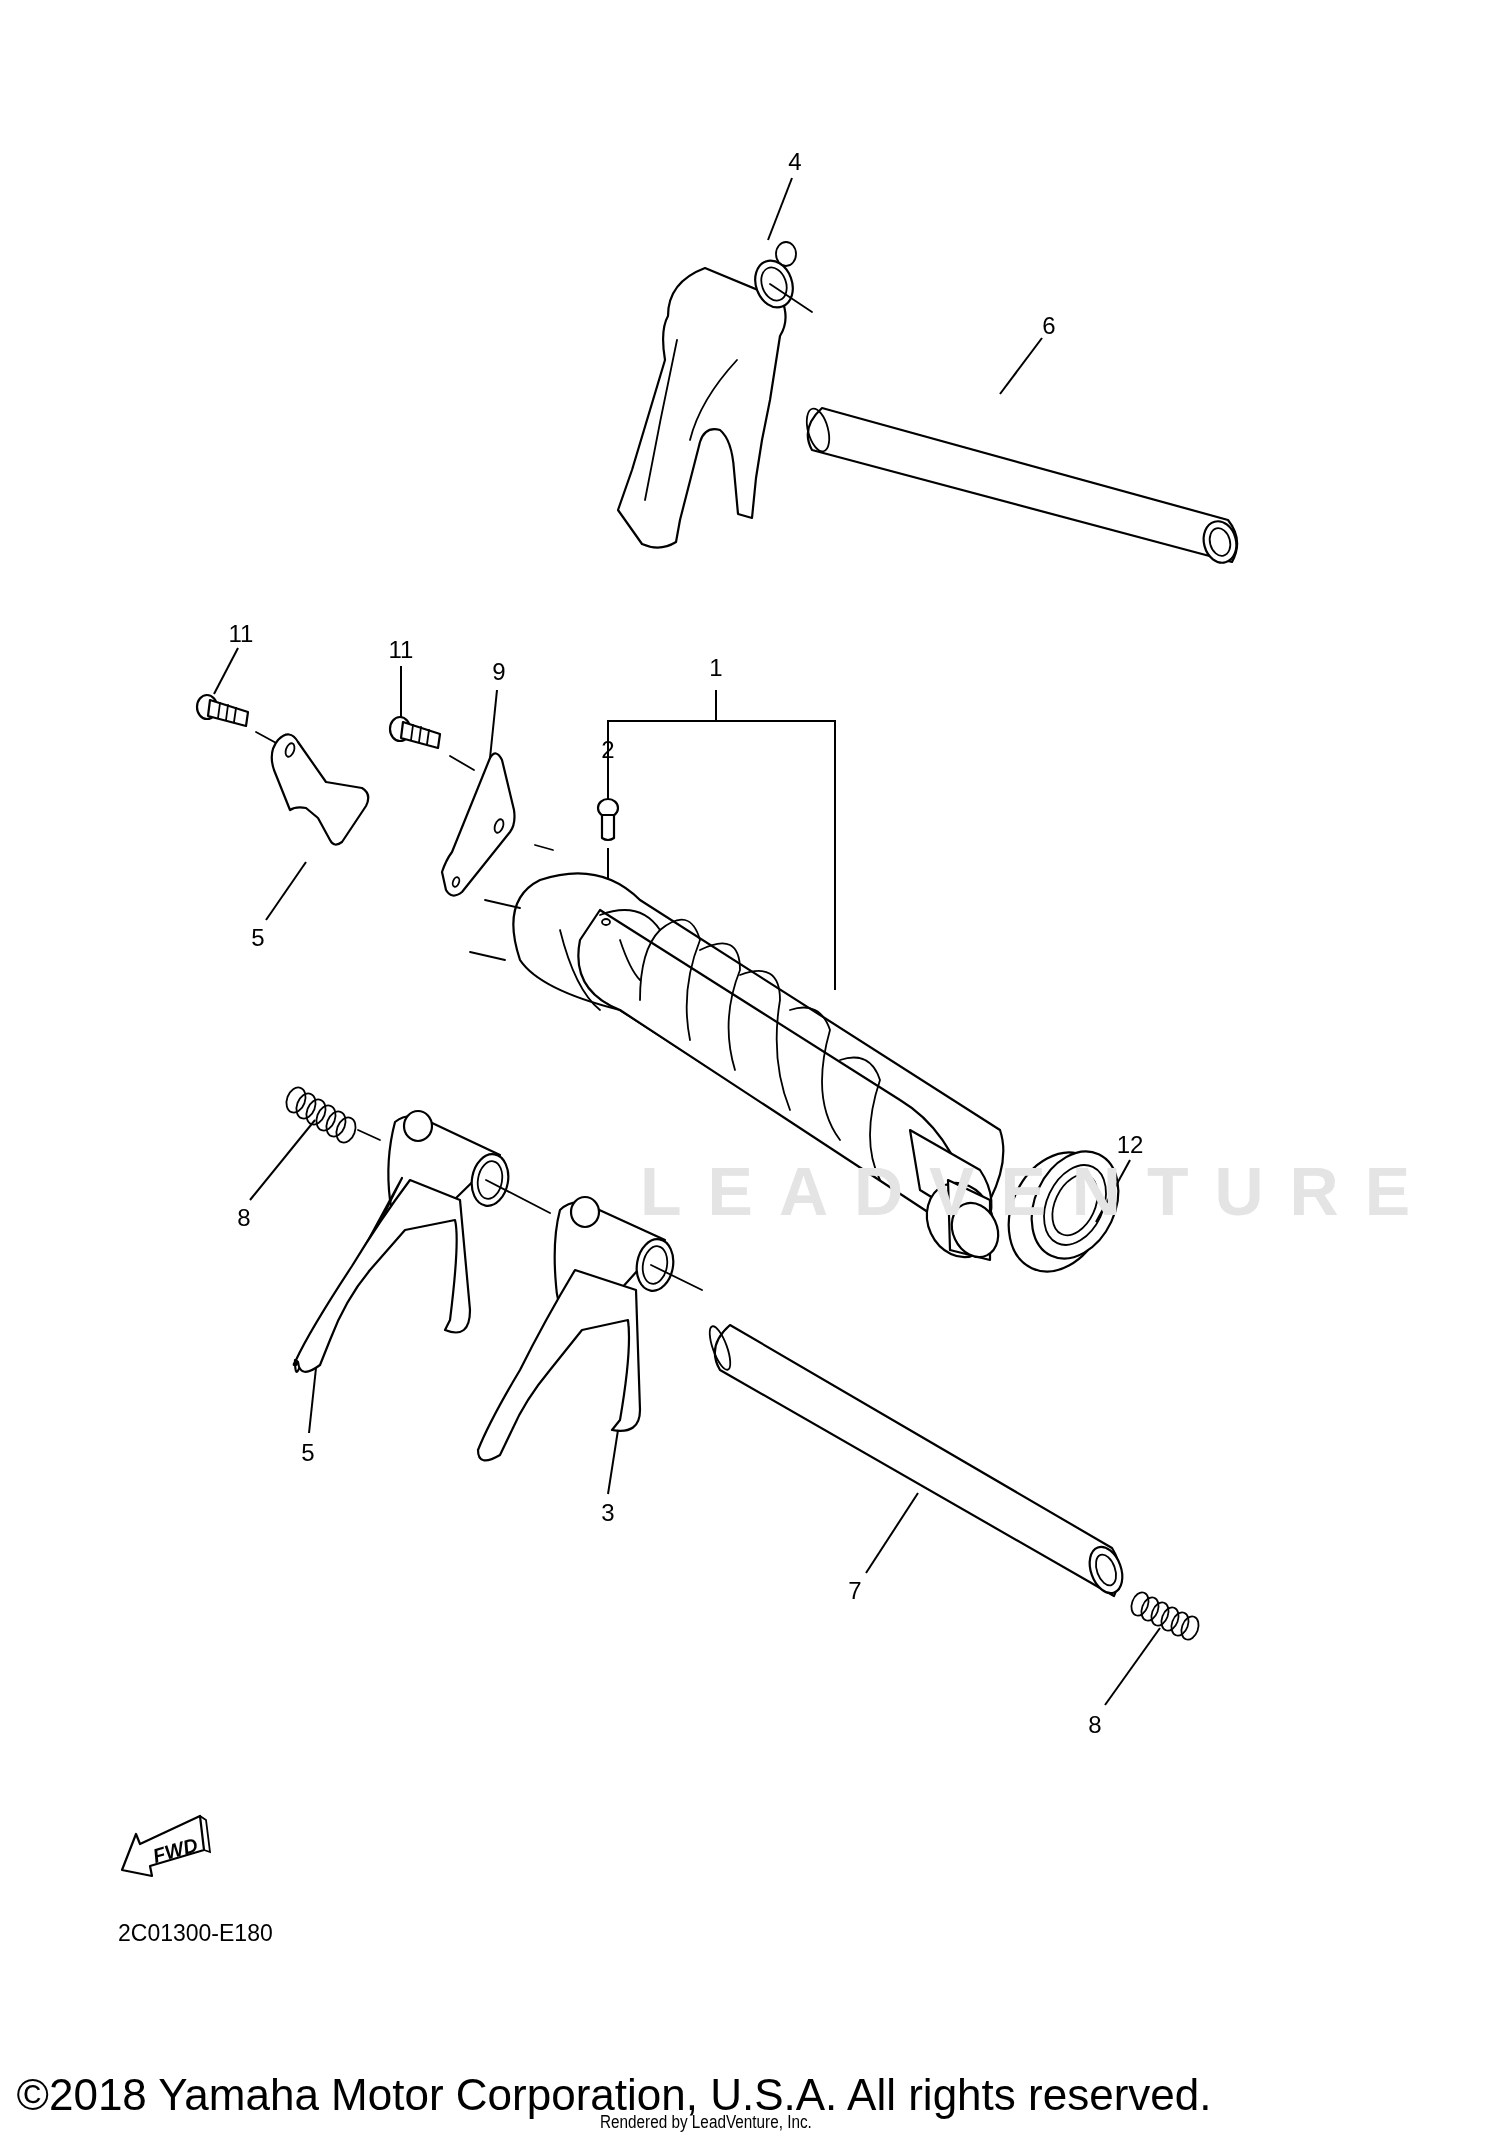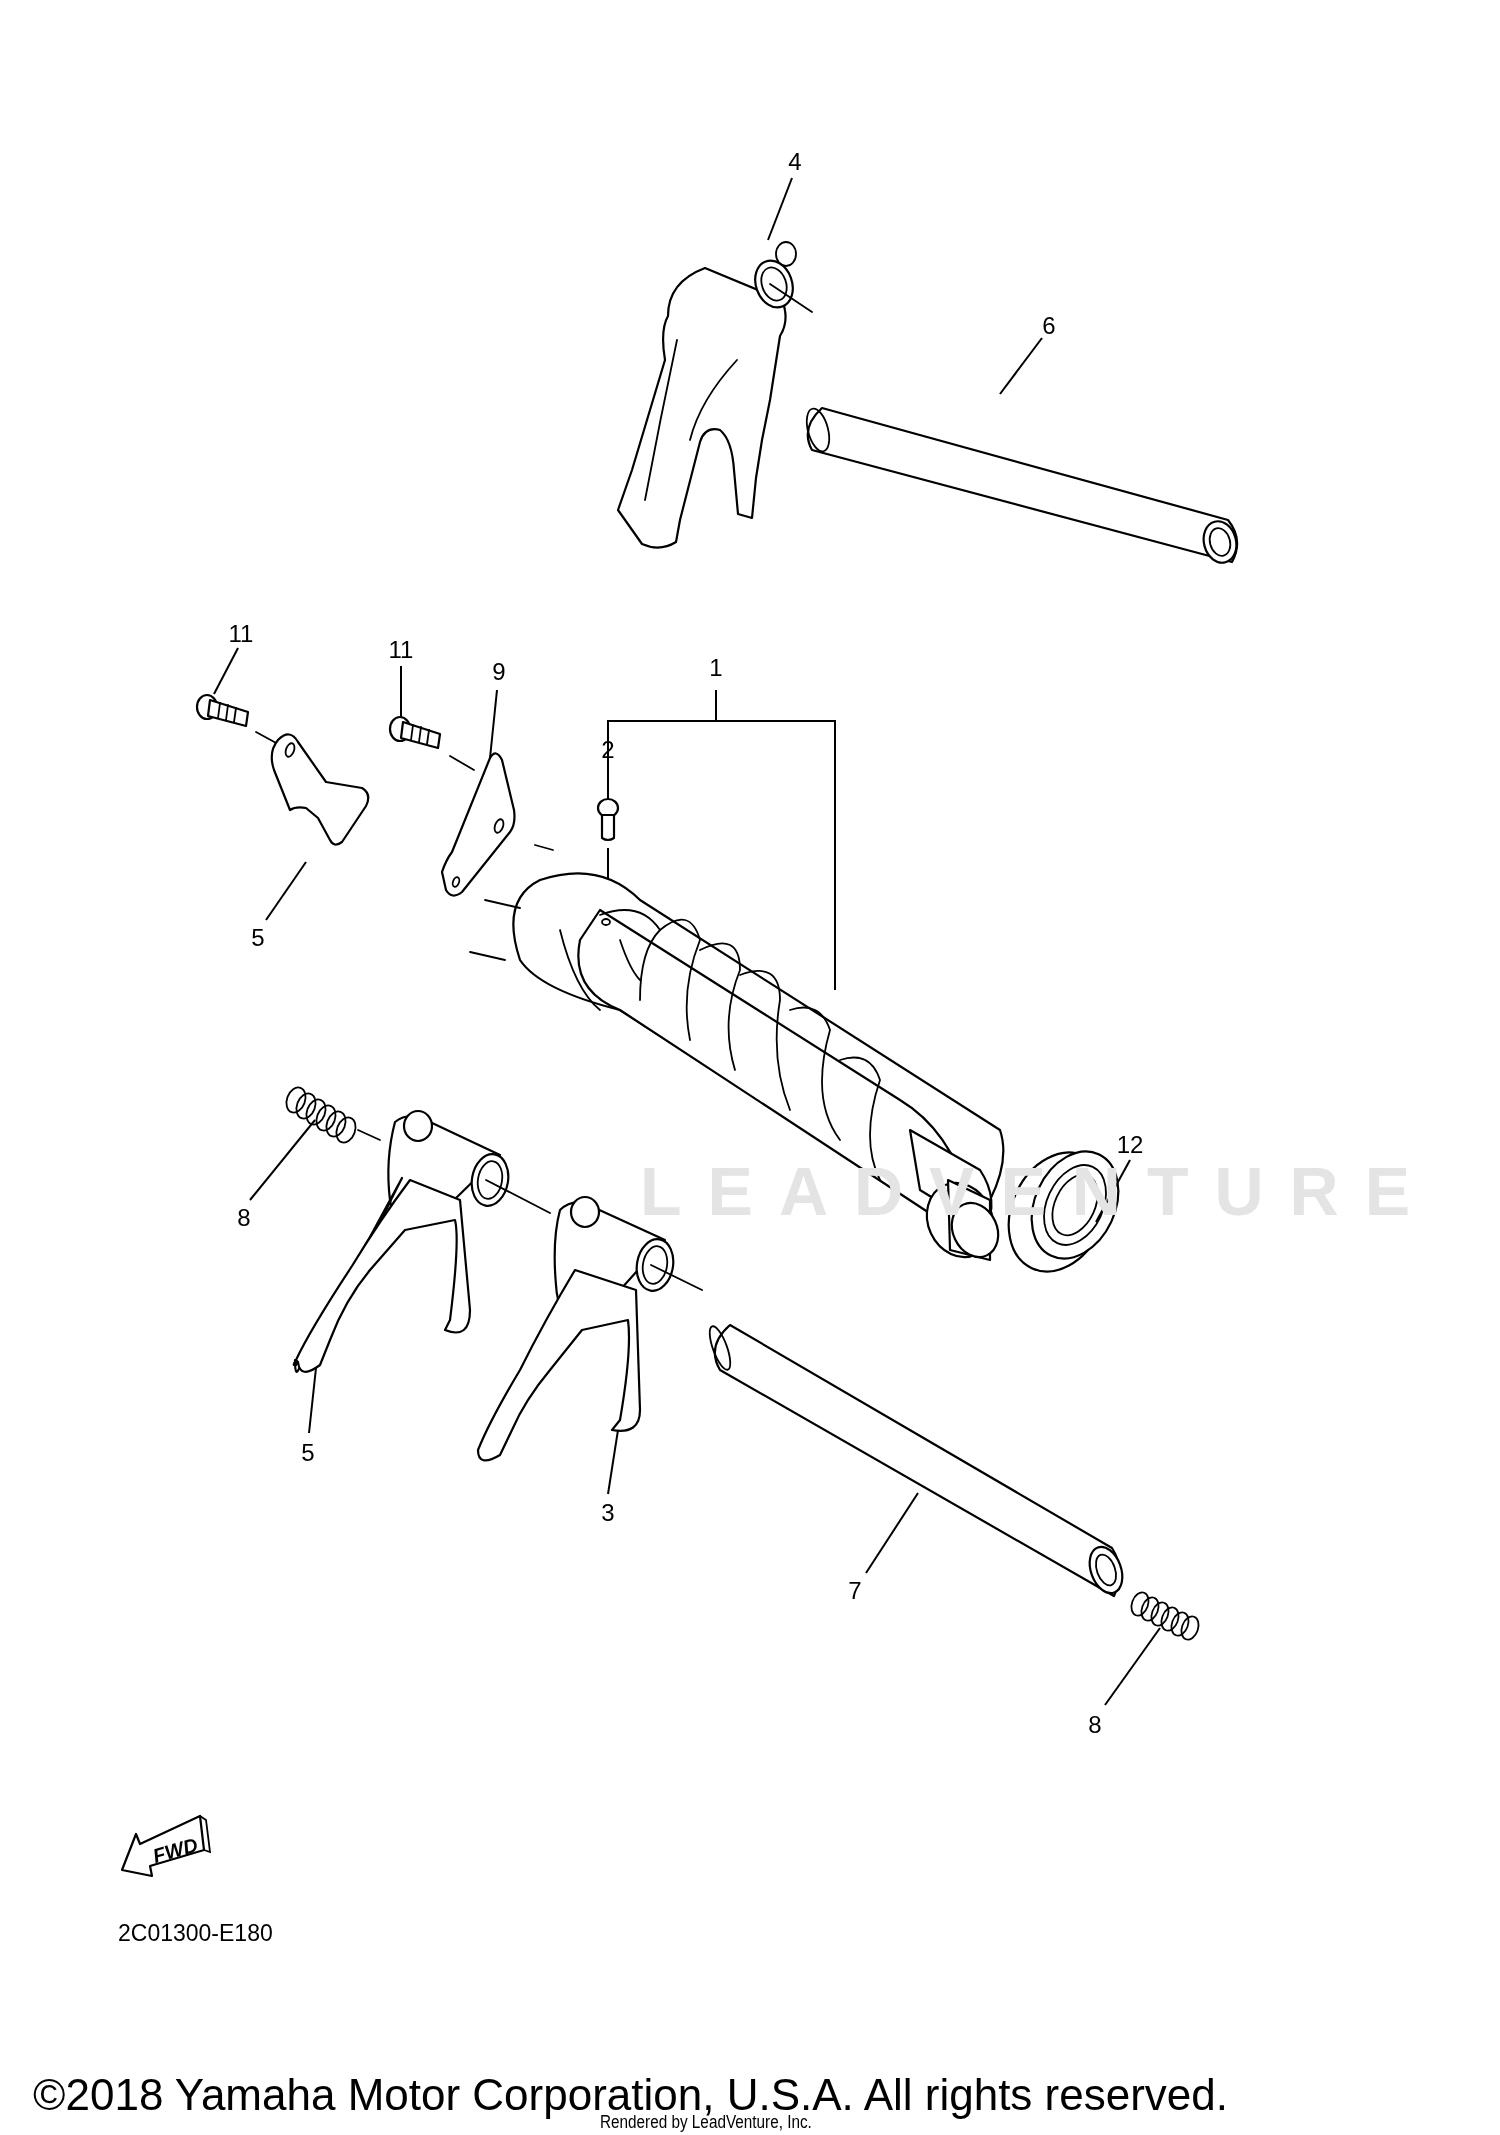--- a/index.html
+++ b/index.html
@@ -4,21 +4,21 @@
 <style>
   html, body { margin: 0; padding: 0; background: #ffffff; }
   body { width: 1500px; height: 2135px; position: relative; overflow: hidden; font-family: "Liberation Sans", sans-serif; }
   #diagram { position: absolute; left: 0; top: 0; width: 1500px; height: 2135px; }
   .part { fill: #ffffff; stroke: #000; stroke-width: 2.2; stroke-linejoin: round; stroke-linecap: round; }
   .thin { fill: none; stroke: #000; stroke-width: 1.8; stroke-linecap: round; }
   .leader { fill: none; stroke: #000; stroke-width: 2; }
   .callout { position: absolute; font-size: 24px; color: #000; transform: translate(-50%, -50%); line-height: 1; }
   .watermark { position: absolute; left: 640px; top: 1152px; font-size: 68px; letter-spacing: 26px; color: #e4e4e4; font-weight: bold; }
   .fwd-code { position: absolute; left: 118px; top: 1920px; font-size: 23px; color: #000; }
-  .copyright { position: absolute; left: 0; width: 1228px; top: 2070px; text-align: right; font-size: 44px; color: #000; white-space: nowrap; }
+  .copyright { position: absolute; left: 0; width: 1228px; top: 2070px; text-align: center; font-size: 44px; color: #000; white-space: nowrap; }
   .rendered { position: absolute; left: 600px; top: 2112px; font-size: 18px; color: #000; transform: scaleX(0.85); transform-origin: left; white-space: nowrap; }
 </style>
 </head>
 <body>
 
 <svg id="diagram" viewBox="0 0 1500 2135" xmlns="http://www.w3.org/2000/svg">
 
   <g>
     <path class="part" d="M822 408 L1228 520 Q1244 540 1232 562 L812 450 Q800 428 822 408 Z"></path>
     <ellipse class="part" cx="1220" cy="542" rx="16" ry="21" transform="rotate(-15 1220 542)"></ellipse>

